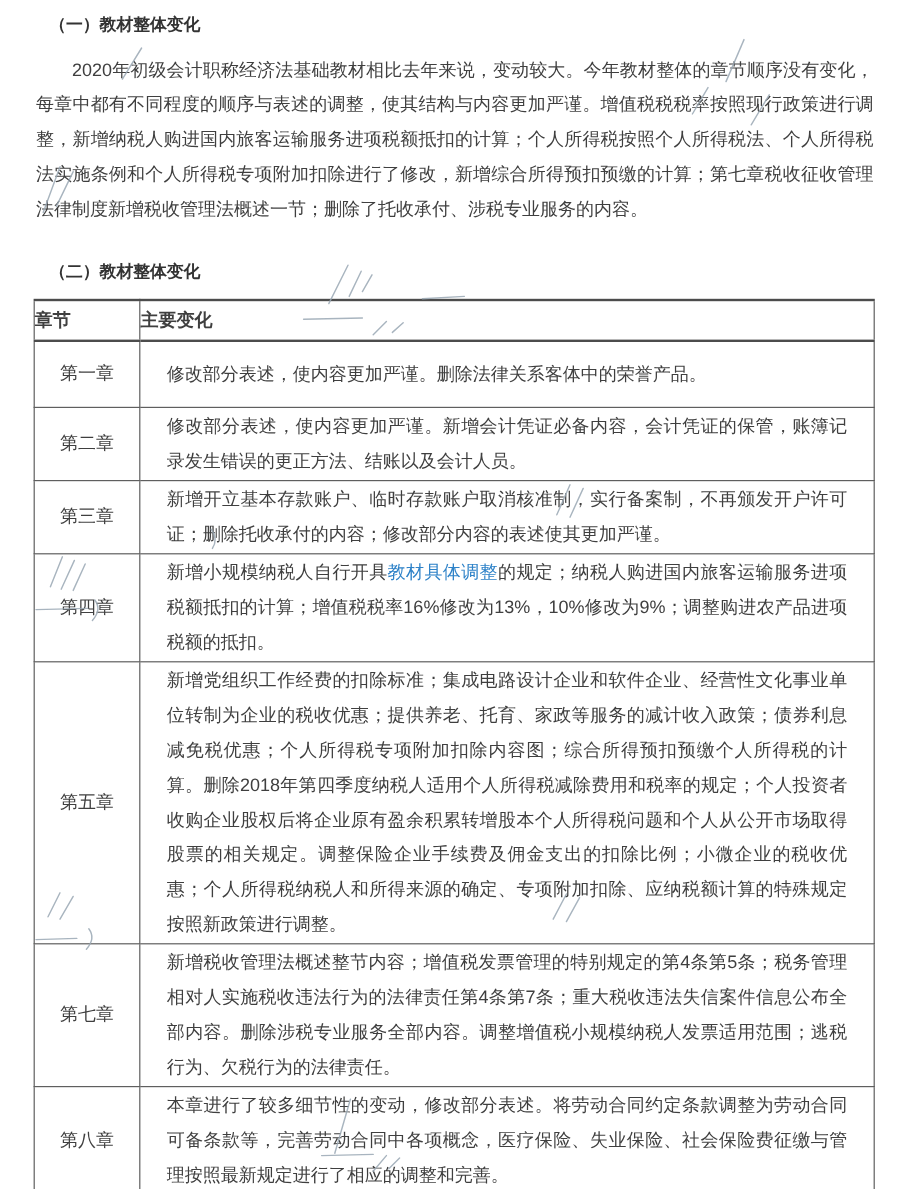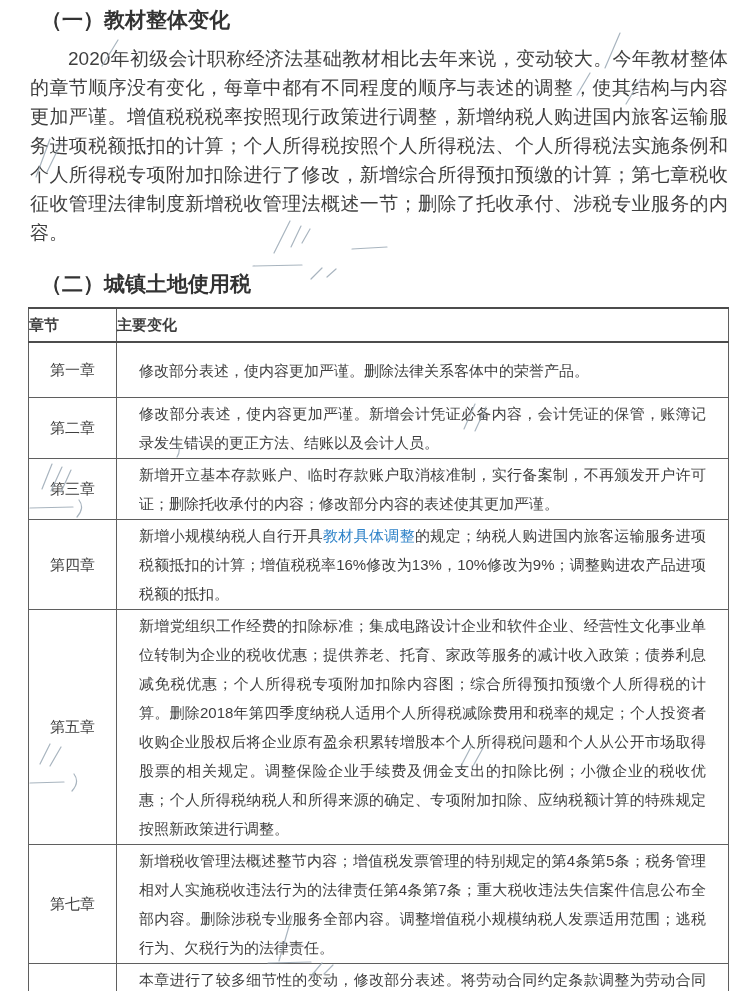--- a/index.html
+++ b/index.html
@@ -6,26 +6,26 @@
   body {
     width: 750px; height: 991px;
     background: #ffffff;
     font-family: "Liberation Sans", sans-serif;
     color: #3f3f3f;
     position: relative;
     overflow: hidden;
   }
   .doc { padding: 10px 22px 0 30px; position: relative; }
   .sec-heading {
-    font-size: 21px; font-weight: bold; color: #333333;
+    font-size: 14px; font-weight: bold; color: #333333;
     margin: 0 0 0 11px; line-height: 20px;
   }
   .sec-heading.second { margin-top: 27px; }
   .para {
-    font-size: 19px; line-height: 29px; color: #3f3f3f;
+    font-size: 15px; line-height: 29px; color: #3f3f3f;
     text-indent: 2em; margin: 14px 0 0 0;
     text-align: justify; word-break: break-all;
   }
   table.changes-table {
     border-collapse: collapse; table-layout: fixed;
     width: 701px; margin: 13px 0 0 -2px;
     font-size: 15px; color: #3f3f3f;
     border-top: 2px solid #4c4c4c; border-bottom: 2px solid #4c4c4c;
   }
   .changes-table th, .changes-table td { border: 1px solid #5f5f5f; }
@@ -50,21 +50,21 @@
 </style>
 </head>
 <body>
 
 <div class="doc">
 
   <div class="sec-heading">（一）教材整体变化</div>
 
   <div class="para">2020年初级会计职称经济法基础教材相比去年来说，变动较大。今年教材整体的章节顺序没有变化，每章中都有不同程度的顺序与表述的调整，使其结构与内容更加严谨。增值税税税率按照现行政策进行调整，新增纳税人购进国内旅客运输服务进项税额抵扣的计算；个人所得税按照个人所得税法、个人所得税法实施条例和个人所得税专项附加扣除进行了修改，新增综合所得预扣预缴的计算；第七章税收征收管理法律制度新增税收管理法概述一节；删除了托收承付、涉税专业服务的内容。</div>
 
-  <div class="sec-heading second">（二）城镇土地使用税</div>
+  <div class="sec-heading second">（二）教材整体变化</div>
 
   <table class="changes-table">
     <colgroup>
       <col style="width:88px">
       <col>
     </colgroup>
     <thead>
       <tr>
         <th>章节</th>
         <th>主要变化</th>

